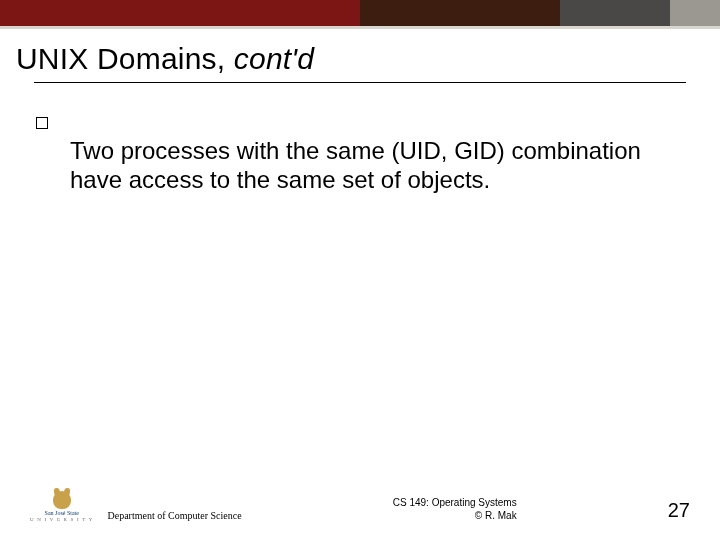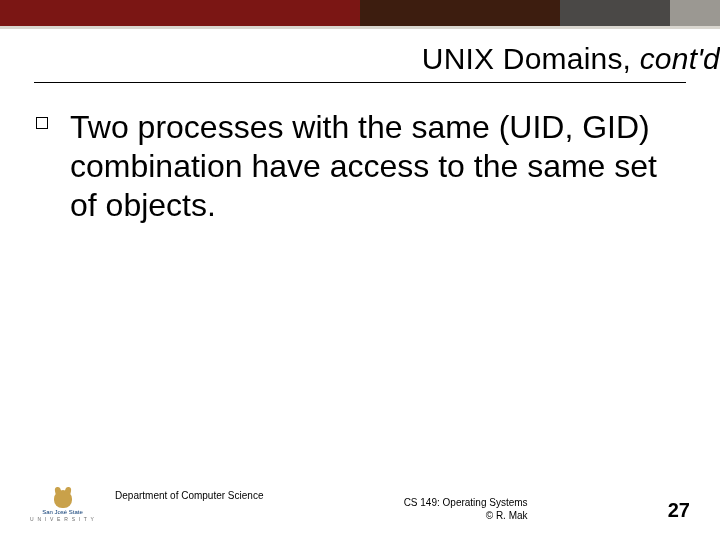--- a/index.html
+++ b/index.html
@@ -23,22 +23,22 @@
   .topbar .s3 { width: 110px; background: #4a4846; }
   .topbar .s4 { width: 50px;  background: #9b9892; }
   .topbar-line {
     position: absolute;
     top: 26px; left: 0; right: 0;
     height: 3px;
     background: #d9d6cf;
   }
   .title-wrap {
     position: absolute;
-    top: 42px; left: 2px; right: 0;
-    text-align: right;
+    top: 42px; left: 16px; right: 0;
+    text-align: left;
   }
   .title {
     display: inline-block;
     font-size: 30px;
     font-weight: 400;
     letter-spacing: 0.2px;
   }
   .title .italic { font-style: italic; }
   .title-rule {
     position: absolute;
@@ -60,38 +60,40 @@
     margin-bottom: 36px;
   }
   .bullet {
     width: 12px; height: 12px;
     border: 1px solid #000;
     margin-top: 9px;
     flex: 0 0 12px;
     background: #fff;
   }
   .body-text {
-    font-size: 32px;
+    font-size: 24px;
     line-height: 1.22;
     font-weight: 400;
+    margin-top: 28px;
   }
   .footer {
     position: absolute;
     left: 30px; right: 30px;
     bottom: 18px;
     display: flex;
     align-items: flex-end;
     justify-content: space-between;
     font-size: 10px;
     color: #000;
   }
   .footer-left {
     display: flex;
-    align-items: flex-start;
-    column-gap: 20px;
+    align-items: flex-end;
+    column-gap: 14px;
+    font-family: Liberation Serif, serif;
   }
   .logo {
     display: flex;
     flex-direction: column;
     align-items: center;
     row-gap: 1px;
   }
   .logo-icon {
     width: 18px; height: 18px;
     background: #c9a14a;
@@ -122,21 +124,21 @@
   }
   .footer-left .dept {
     line-height: 1.25;
   }
   .footer-center {
     text-align: right;
     line-height: 1.25;
   }
   .footer-right {
     font-size: 20px;
-    font-weight: 700;
+    font-weight: 400;
   }
 </style>
 </head>
 <body>
 
 <div class="slide">
 
   <div class="topbar">
     <div class="seg s1"></div>
     <div class="seg s2"></div>

